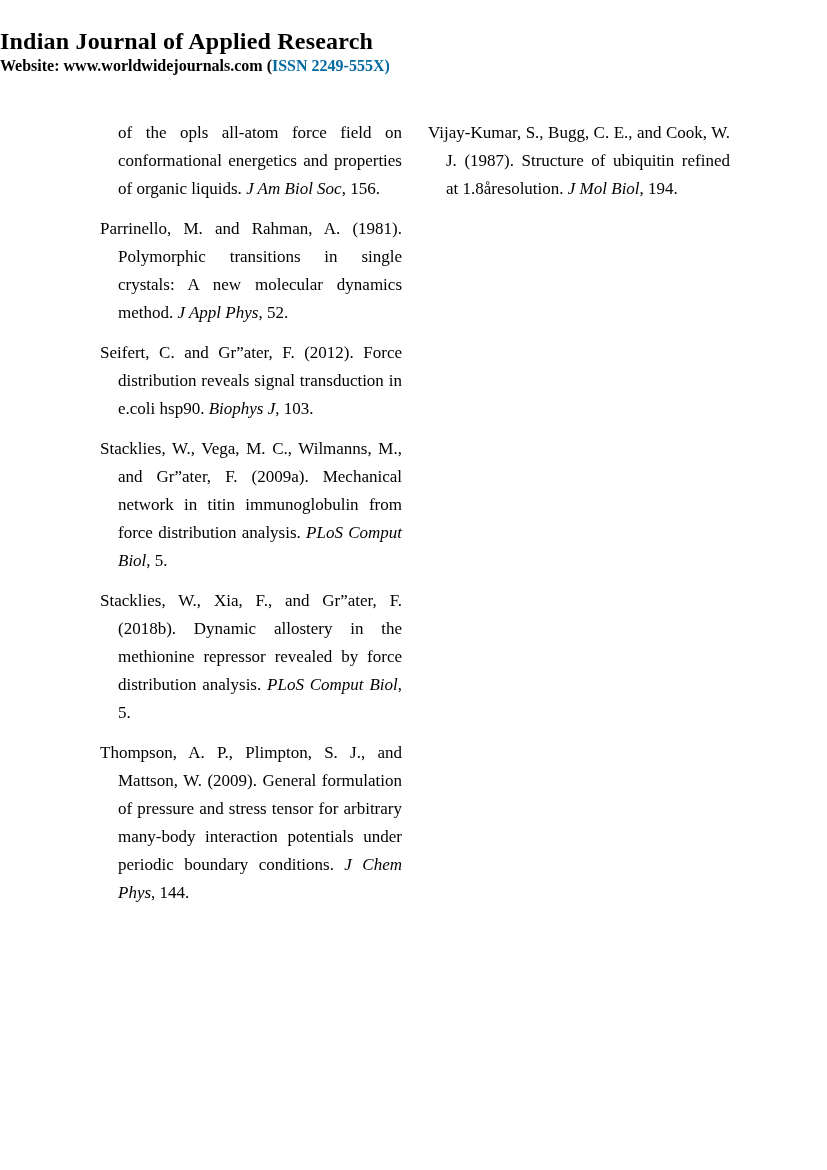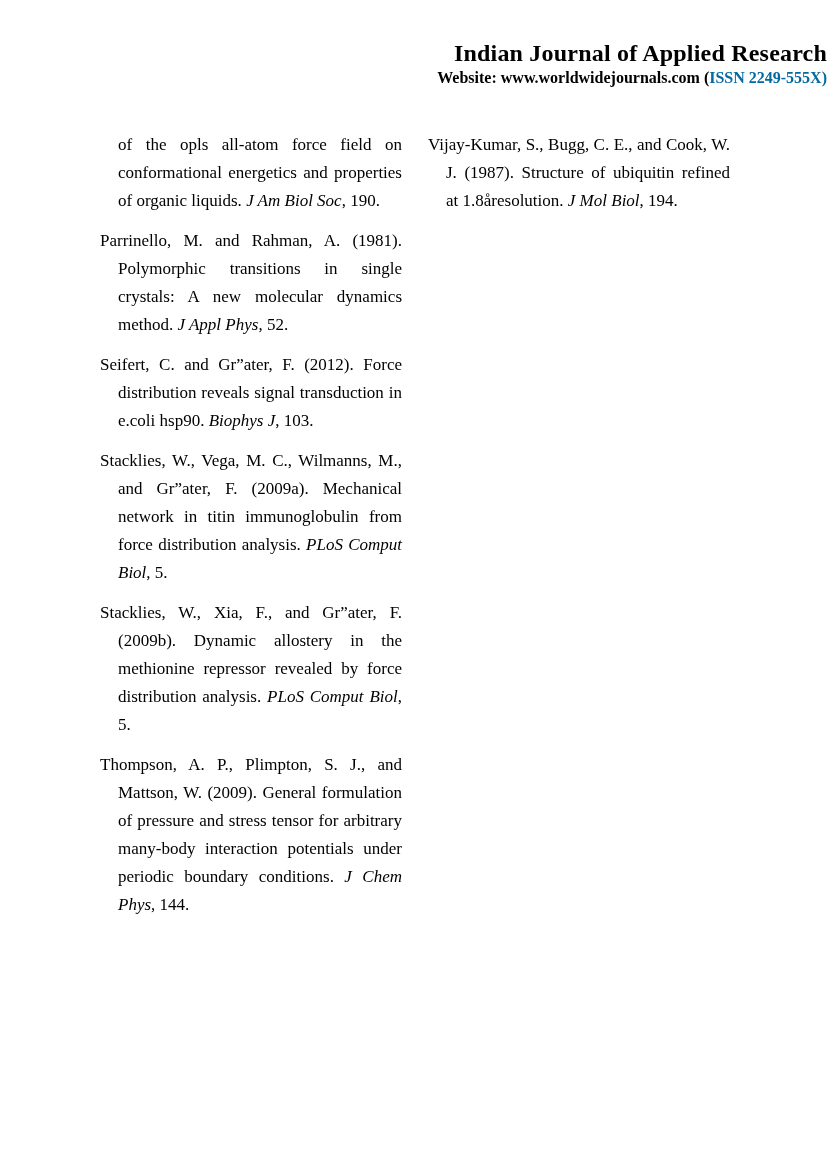--- a/index.html
+++ b/index.html
@@ -14,22 +14,22 @@
     color: #000000;
     overflow: hidden;
   }
   .page {
     position: relative;
     width: 827px;
     height: 1170px;
     background: #ffffff;
   }
   .journal-header {
-    text-align: right;
-    padding-top: 40px;
+    text-align: left;
+    padding-top: 28px;
   }
   .journal-title {
     margin: 0;
     font-size: 24px;
     line-height: 27px;
     font-weight: bold;
     letter-spacing: 0.2px;
   }
   .journal-subtitle {
     margin-top: 1px;
@@ -71,25 +71,25 @@
 
   <header class="journal-header">
     <h1 class="journal-title">Indian Journal of Applied Research</h1>
     <div class="journal-subtitle">
       <span>Website: www.worldwidejournals.com (</span><span style="color: #0369a1;">ISSN 2249-555X)</span>
     </div>
   </header>
 
   <main class="columns">
     <section class="col">
-        <p class="ref continuation" lang="en"><span>of the opls all-atom force field on conformational energetics and properties of organic liquids. </span><em>J Am Biol Soc</em><span>, 190.</span></p>
+        <p class="ref continuation" lang="en"><span>of the opls all-atom force field on conformational energetics and properties of organic liquids. </span><em>J Am Biol Soc</em><span>, 156.</span></p>
         <p class="ref" lang="en"><span>Parrinello, M. and Rahman, A. (1981). Polymorphic transitions in single crystals:  A new molecular dynamics method.  </span><em>J Appl Phys</em><span>, 52.</span></p>
         <p class="ref" lang="en"><span>Seifert, C. and Gr”ater, F. (2012).  Force distribution reveals signal transduction in e.coli hsp90. </span><em>Biophys J</em><span>, 103.</span></p>
         <p class="ref" lang="en"><span>Stacklies, W., Vega, M. C., Wilmanns, M., and Gr”ater, F. (2009a).  Mechanical network in titin immunoglobulin from force distribution analysis.  </span><em>PLoS Comput Biol</em><span>, 5.</span></p>
-        <p class="ref" lang="en"><span>Stacklies, W., Xia, F., and Gr”ater, F. (2009b). Dynamic allostery in the methionine repressor revealed by force distribution analysis. </span><em>PLoS Comput Biol</em><span>, 5.</span></p>
+        <p class="ref" lang="en"><span>Stacklies, W., Xia, F., and Gr”ater, F. (2018b). Dynamic allostery in the methionine repressor revealed by force distribution analysis. </span><em>PLoS Comput Biol</em><span>, 5.</span></p>
         <p class="ref" lang="en"><span>Thompson, A. P., Plimpton, S. J., and Mattson, W. (2009).  General formulation of pressure and stress tensor for arbitrary many-body interaction potentials under periodic boundary conditions.  </span><em>J Chem Phys</em><span>, 144.</span></p>
       </section>
     <section class="col">
         <p class="ref" lang="en"><span>Vijay-Kumar, S., Bugg, C. E., and Cook, W. J. (1987). Structure of ubiquitin refined at 1.8åresolution. </span><em>J Mol Biol</em><span>, 194.</span></p>
       </section>
   </main>
 
 </div>
 
 </body></html>

